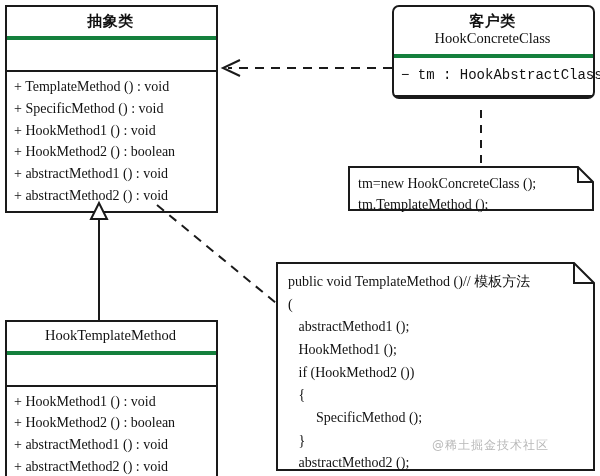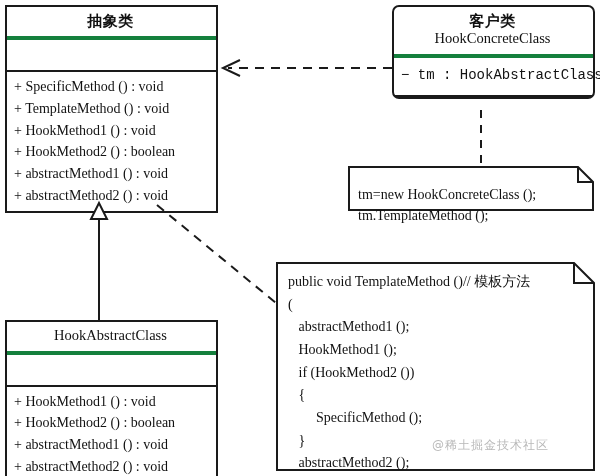--- a/index.html
+++ b/index.html
@@ -72,21 +72,21 @@
     box-sizing: border-box;
     font-size: 14px;
     line-height: 1.5;
   }
   .uml-note .note-shape {
     position: absolute;
     inset: 0;
   }
   .uml-note .note-text {
     position: relative;
-    padding: 18px 10px;
+    padding: 7px 10px;
     white-space: pre;
     z-index: 2;
   }
 
   
   .connector-layer {
     position: absolute;
     left: 0;
     top: 0;
     width: 600px;
@@ -128,42 +128,42 @@
       <line x1="157" y1="205" x2="276" y2="303" stroke="#1a1a1a" stroke-width="2" stroke-dasharray="9 7"></line>
     </g>
   </svg>
 
   <div class="uml-class" style="left:5px; top:5px; width:213px;">
     <div class="uml-head">
       <span class="cn">抽象类</span>
     </div>
     <div class="uml-attrs empty"></div>
     <div class="uml-ops">
+      <div class="row">+ TemplateMethod ()&nbsp;:&nbsp;void</div>
       <div class="row">+ SpecificMethod ()&nbsp;:&nbsp;void</div>
-      <div class="row">+ TemplateMethod ()&nbsp;:&nbsp;void</div>
       <div class="row">+ HookMethod1 ()&nbsp;:&nbsp;void</div>
       <div class="row">+ HookMethod2 ()&nbsp;:&nbsp;boolean</div>
       <div class="row">+ abstractMethod1 ()&nbsp;:&nbsp;void</div>
       <div class="row">+ abstractMethod2 ()&nbsp;:&nbsp;void</div>
     </div>
   </div>
 
   <div class="uml-class" style="left:392px; top:5px; width:203px;border-radius:7px;">
     <div class="uml-head">
       <span class="cn">客户类</span>
       <span class="en">HookConcreteClass</span>
     </div>
     <div class="uml-attrs bordered-row">
       <div class="row">−&nbsp;tm&nbsp;:&nbsp;HookAbstractClass</div>
     </div>
   </div>
 
   <div class="uml-class" style="left:5px; top:320px; width:213px;">
     <div class="uml-head">
-      <span class="en">HookAbstractClass</span>
+      <span class="en">HookTemplateMethod</span>
     </div>
     <div class="uml-attrs empty"></div>
     <div class="uml-ops">
       <div class="row">+ HookMethod1 ()&nbsp;:&nbsp;void</div>
       <div class="row">+ HookMethod2 ()&nbsp;:&nbsp;boolean</div>
       <div class="row">+ abstractMethod1 ()&nbsp;:&nbsp;void</div>
       <div class="row">+ abstractMethod2 ()&nbsp;:&nbsp;void</div>
     </div>
   </div>
 

